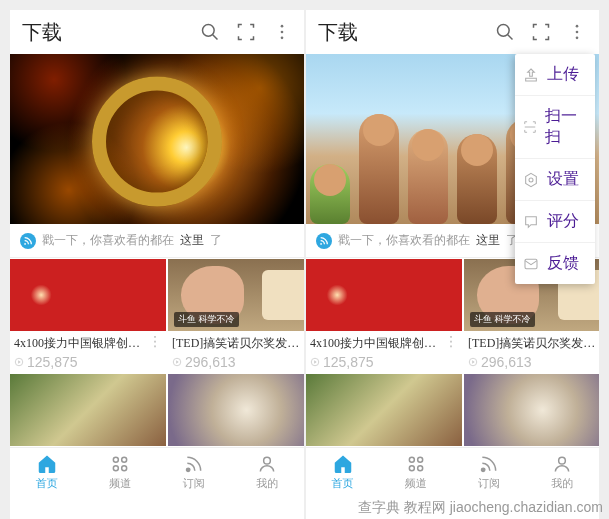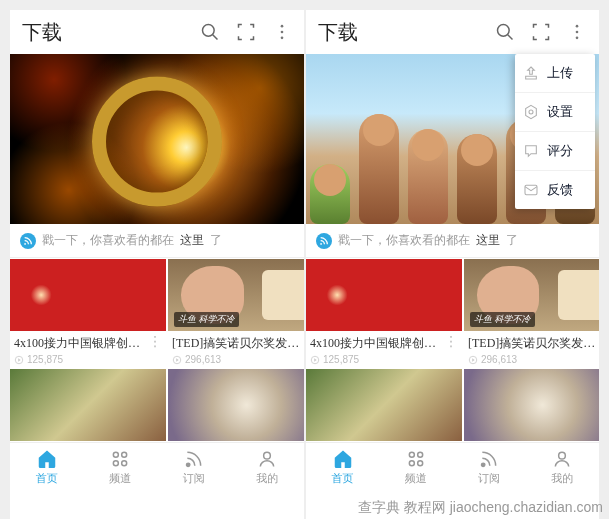--- a/index.html
+++ b/index.html
@@ -35,49 +35,49 @@
   
   
   .pull { display:flex; align-items:center; gap:6px; padding:8px 10px; font-size:12px; color:#999; border-bottom:1px solid #eee; }
   .pull .rss { width:16px; height:16px; border-radius:50%; background:#2ea7e0; display:flex; align-items:center; justify-content:center; }
   .pull .rss svg { width:10px; height:10px; fill:#fff; }
   .pull .link { color:#404040; }
   
   
   .grid { display:grid; grid-template-columns:1fr 1fr; gap:2px; padding:1px 0; }
   .card { position:relative; }
-  .thumb { height:72px; background:#ccc; position:relative; overflow:hidden;font-style:italic; }
+  .thumb { height:72px; background:#ccc; position:relative; overflow:hidden; }
   .t-athletes { background:linear-gradient(#a01818 0%, #c02020 60%, #8a1515 100%); }
   .t-athletes::before{content:"";position:absolute;inset:0;background:
     radial-gradient(circle at 20% 50%, #ffe0b0 0%, #cc2020 8%),
     radial-gradient(circle at 40% 45%, #ffe0b0 0%, #cc2020 8%),
     radial-gradient(circle at 60% 48%, #ffe0b0 0%, #cc2020 8%),
     radial-gradient(circle at 80% 52%, #ffe0b0 0%, #cc2020 8%);}
   .t-ted { background:linear-gradient(#8a7050,#c0a880); }
   .t-ted::before{content:"";position:absolute;left:8%;top:10%;width:40%;height:80%;border-radius:50% 40% 40% 50%;background:#e0b090;}
   .t-ted::after{content:"";position:absolute;right:5%;top:15%;width:35%;height:70%;background:#f0e0c0;border-radius:6px;}
   .thumb-badge{position:absolute;bottom:4px;left:6px;font-size:9px;color:#fff;background:rgba(0,0,0,0.6);padding:1px 4px;border-radius:2px;}
   .t-color1{background:linear-gradient(135deg,#5a7a3a,#d0c890,#8a6040);}
   .t-color2{background:radial-gradient(circle at 50% 50%,#f0e8d8 0%,#c0b098 40%,#7a6a8a 90%);}
   .card-title{font-size:12px;color:#333;padding:4px 4px 0;white-space:nowrap;overflow:hidden;text-overflow:ellipsis;}
-  .card-meta{display:flex;align-items:center;gap:3px;font-size:10px;color:#bbb;padding:2px 4px;}
+  .card-meta{display:flex;align-items:center;gap:3px;font-size:14px;color:#bbb;padding:2px 4px;}
   .card-meta svg{width:10px;height:10px;fill:none;stroke:#ccc;stroke-width:2;}
   .card-title-row{display:flex;align-items:center;font-family:Liberation Serif, serif;}
   .card-title-row .more{color:#bbb;font-size:14px;padding:0 4px;}
   
   
   .nav { height:50px; border-top:1px solid #eee; display:flex; }
   .nav-item { flex:1; display:flex; flex-direction:column; align-items:center; justify-content:center; gap:2px; font-size:11px; color:#999; }
   .nav-item.active { color:#2ea7e0; }
   .nav-item svg { width:20px; height:20px; fill:none; stroke:currentColor; stroke-width:1.8; }
   .nav-item.active .home-fill { fill:#2ea7e0; stroke:#2ea7e0; }
   
   
   .dropdown { position:absolute; top:44px; right:4px; width:80px; background:#fff; box-shadow:-2px 2px 8px rgba(0,0,0,0.25); border-radius:2px; z-index:10; }
-  .dd-item { display:flex; align-items:center; gap:8px; padding:10px 8px; font-size:13px; color:#0f172a; border-bottom:1px solid #f0f0f0; }
+  .dd-item { display:flex; align-items:center; gap:8px; padding:10px 8px; font-size:16px; color:#4c1d95; border-bottom:1px solid #f0f0f0; }
   .dd-item:last-child{border:none;}
   .dd-item svg{width:16px;height:16px;fill:none;stroke:#b0b0b0;stroke-width:1.6;}
   
   .watermark{position:absolute;bottom:2px;right:6px;font-size:14px;color:#999;z-index:20;}
 </style>
 </head>
 <body>
 
 <div class="wrapper">
 
@@ -227,20 +227,27 @@
     <div class="dropdown">
       <div class="dd-item">
           <svg viewBox="0 0 24 24">
             <path d="M12 3l5 5h-3v6h-4V8H7z"></path>
             <path d="M4 17h16v4H4z"></path>
           </svg>
           <span>上传</span>
         </div>
       <div class="dd-item">
           <svg viewBox="0 0 24 24">
+            <path d="M3 7V3h4M21 7V3h-4M3 17v4h4M21 17v4h-4"></path>
+            <line x1="3" y1="12" x2="21" y2="12"></line>
+          </svg>
+          <span>扫一扫</span>
+        </div>
+      <div class="dd-item">
+          <svg viewBox="0 0 24 24">
             <polygon points="12,2 20,7 20,17 12,22 4,17 4,7"></polygon>
             <circle cx="12" cy="12" r="3"></circle>
           </svg>
           <span>设置</span>
         </div>
       <div class="dd-item">
           <svg viewBox="0 0 24 24">
             <path d="M4 4h16v12H12l-4 4v-4H4z"></path>
           </svg>
           <span>评分</span>

